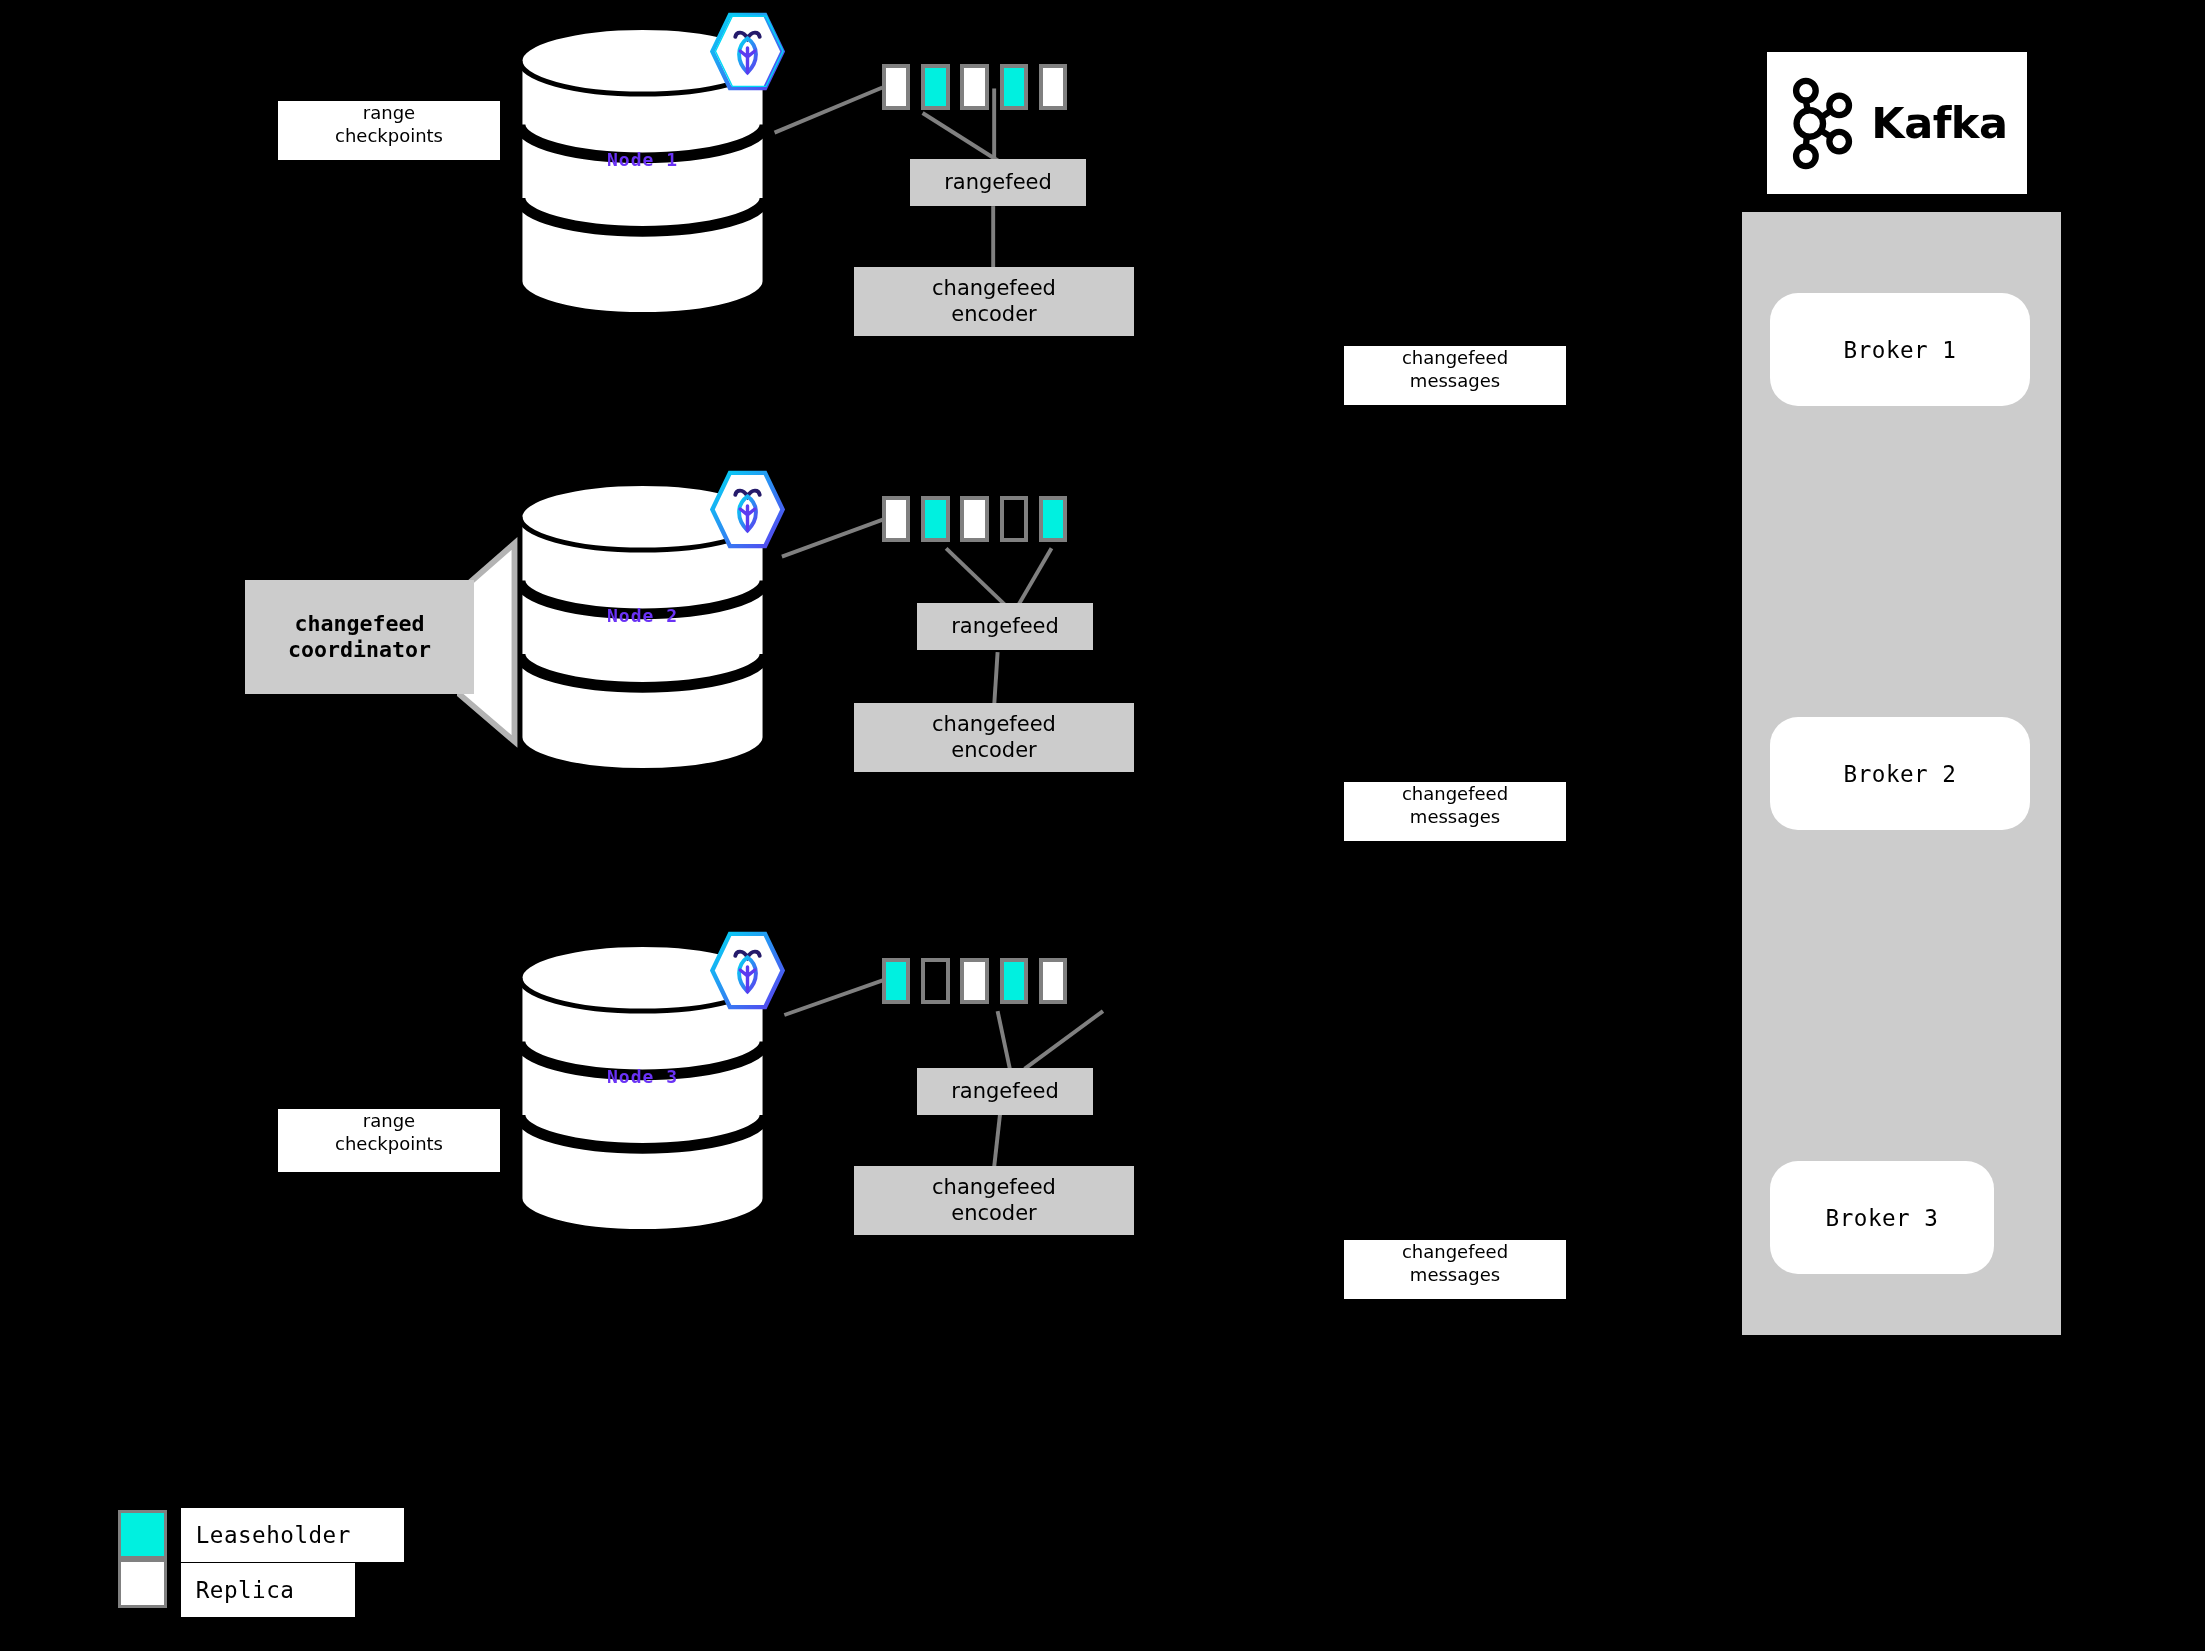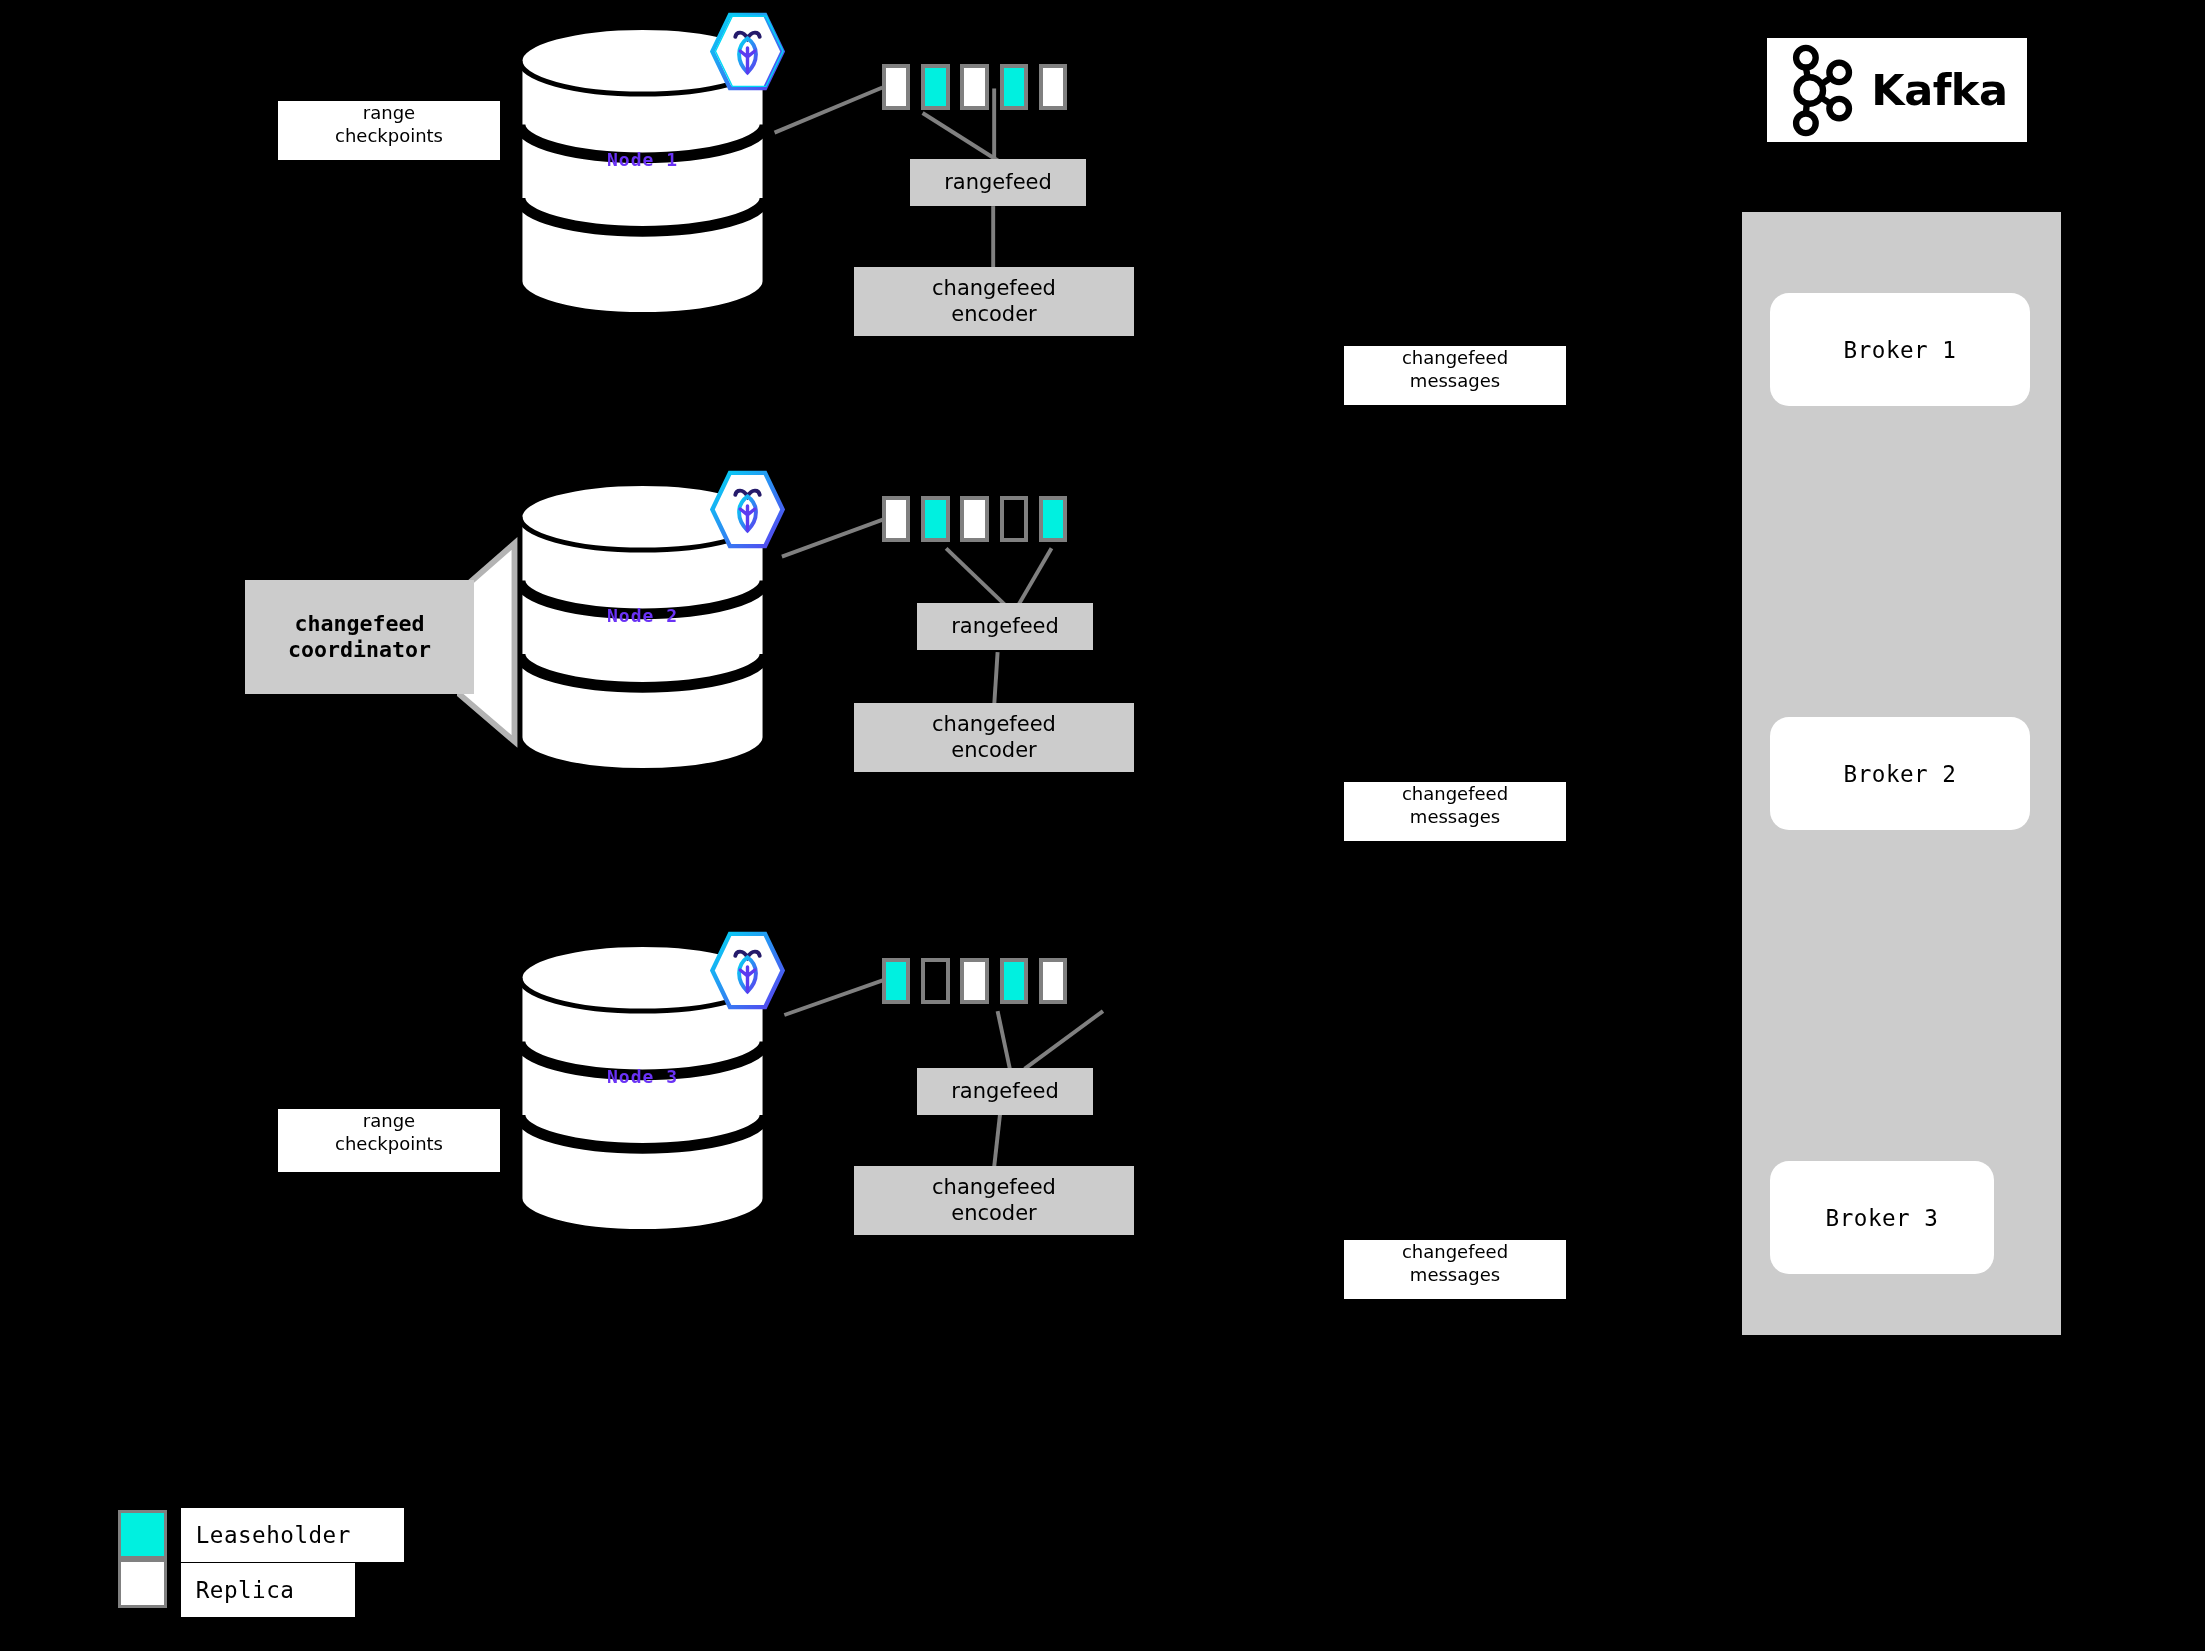--- a/index.html
+++ b/index.html
@@ -127,21 +127,21 @@
     color: #000000;
     letter-spacing: -0.5px;
   }
   .kafka-cluster {
     position: absolute;
     background: #cccccc;
   }
   .broker {
     position: absolute;
     background: #ffffff;
-    border-radius: 19px;
+    border-radius: 28px;
     display: flex;
     align-items: center;
     justify-content: center;
     font-family: "DejaVu Sans Mono", monospace;
     font-size: 22.6px;
     color: #000000;
     letter-spacing: 0.5px;
   }
 
   
@@ -350,21 +350,21 @@
   <div class="white-box" style="left:278px; top:1109px; width:222px; height:63px;">
     <span>range</span>
     <span>checkpoints</span>
   </div>
 
   <div class="white-box" style="left:1344px; top:1240px; width:222px; height:59px;">
     <span>changefeed</span>
     <span>messages</span>
   </div>
 
-  <div class="kafka-logo-box" style="left:1767px; top:38px; width:260px; height:104px;">
+  <div class="kafka-logo-box" style="left:1767px; top:52px; width:260px; height:142px;">
     <svg width="74" height="93" viewBox="0 0 150 190" xmlns="http://www.w3.org/2000/svg">
       <circle cx="38" cy="28" r="20" fill="none" stroke="#000000" stroke-width="13"></circle>
       <circle cx="38" cy="162" r="20" fill="none" stroke="#000000" stroke-width="13"></circle>
       <circle cx="46" cy="95" r="27" fill="none" stroke="#000000" stroke-width="13"></circle>
       <circle cx="106" cy="58" r="20" fill="none" stroke="#000000" stroke-width="13"></circle>
       <circle cx="106" cy="132" r="20" fill="none" stroke="#000000" stroke-width="13"></circle>
       <line x1="38" y1="48" x2="42" y2="70" stroke="#000000" stroke-width="13"></line>
       <line x1="40" y1="120" x2="38" y2="142" stroke="#000000" stroke-width="13"></line>
       <line x1="70" y1="82" x2="90" y2="68" stroke="#000000" stroke-width="13"></line>
       <line x1="70" y1="110" x2="90" y2="123" stroke="#000000" stroke-width="13"></line>

